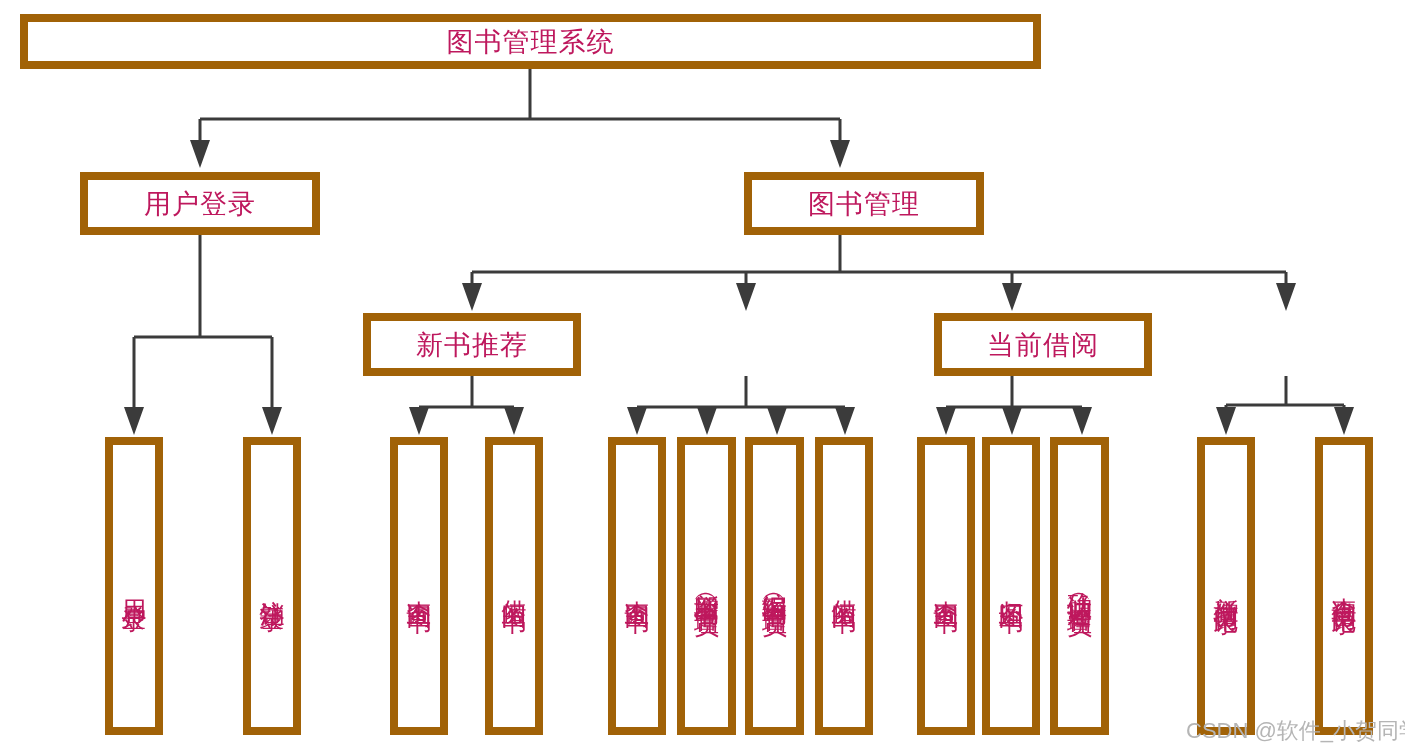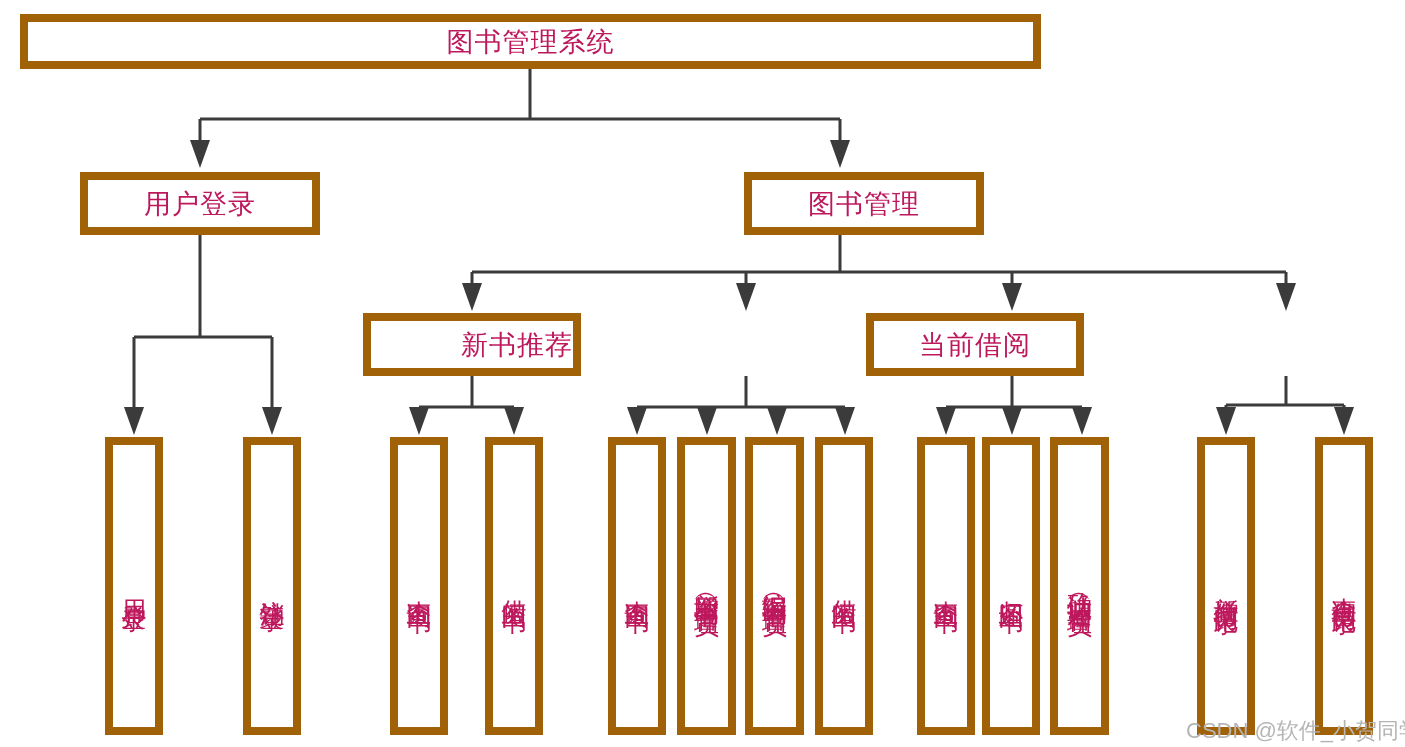--- a/index.html
+++ b/index.html
@@ -96,24 +96,24 @@
     <span>图书管理系统</span>
   </div>
 
   <div class="node hnode lvl2" style="left:80px;">
     <span>用户登录</span>
   </div>
   <div class="node hnode lvl2" style="left:720px;margin-left:24px;">
     <span>图书管理</span>
   </div>
 
-  <div class="node hnode lvl3" style="left:363px;justify-content:flex-end;">
+  <div class="node hnode lvl3" style="left:363px;">
     <span>新书推荐</span>
   </div>
-  <div class="node hnode lvl3" style="left:866px;">
+  <div class="node hnode lvl3" style="left:934px;">
     <span>当前借阅</span>
   </div>
 
   <div class="node vnode leaf" style="left:105px;">
     <span>用户登录</span>
   </div>
   <div class="node vnode leaf" style="left:243px;">
     <span>注销登录</span>
   </div>
 

